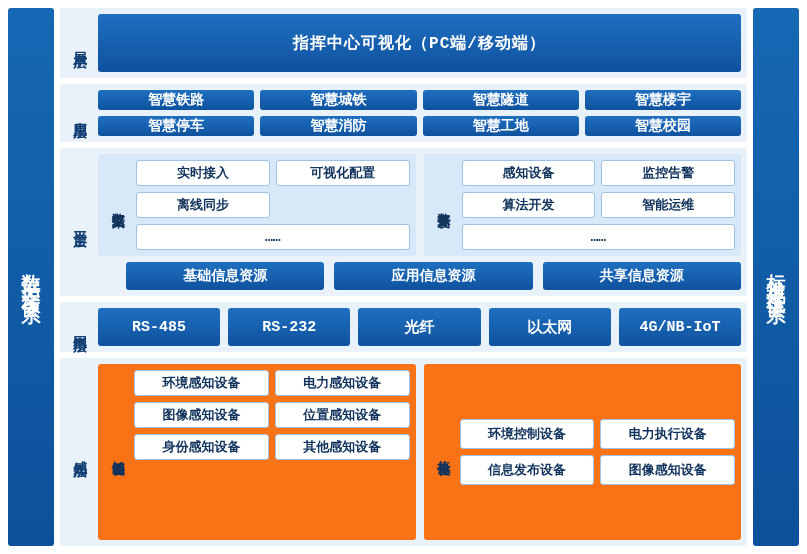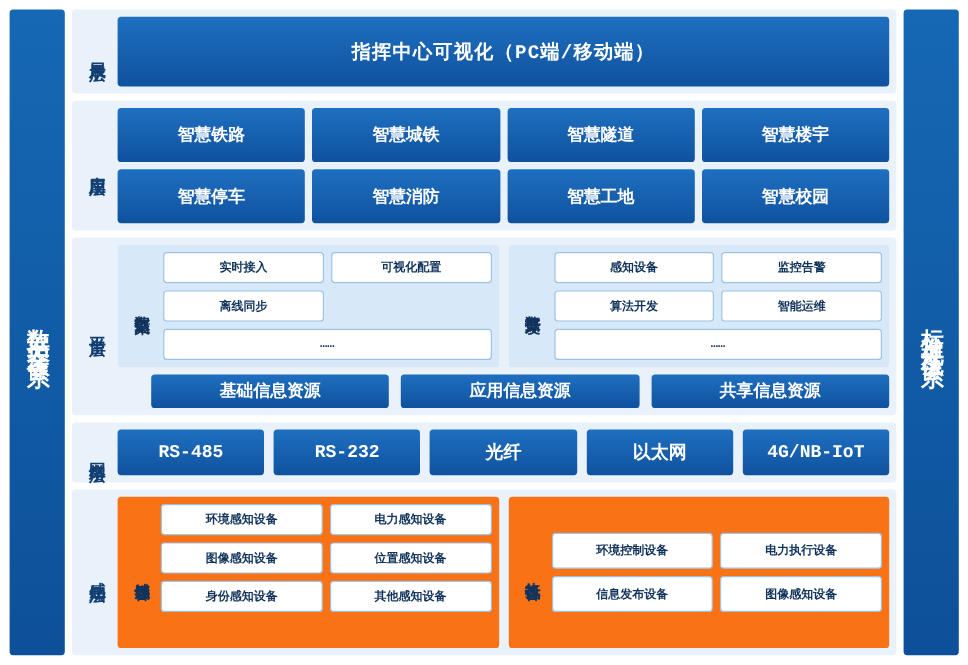--- a/index.html
+++ b/index.html
@@ -75,36 +75,36 @@
     font-size: 14px;
     font-weight: bold;
     text-align:center;
   }
   .white-box {
     background:#ffffff;
     border: 1px solid #9ec2e4;
     border-radius: 3px;
     color:#11335c;
     display:flex; align-items:center; justify-content:center;
-    font-size: 10px;
+    font-size: 13px;
     font-weight: bold;
     text-align:center;
   }
 
   
   .row-display { height: 58px; }
   .display-box { height: 100%; font-size: 16px; letter-spacing: 1px; }
 
   
   .app-grid {
     display:grid;
     grid-template-columns: repeat(4, 1fr);
     gap: 6px;
   }
-  .app-grid .blue-box { height: 45px; }
+  .app-grid .blue-box { height: 20px; }
 
   
   .platform-top {
     display:flex; gap: 8px;
   }
   .platform-half {
     flex:1 1 50%;
     background:#d7e8f8;
     border-radius:3px;
     padding: 6px;

